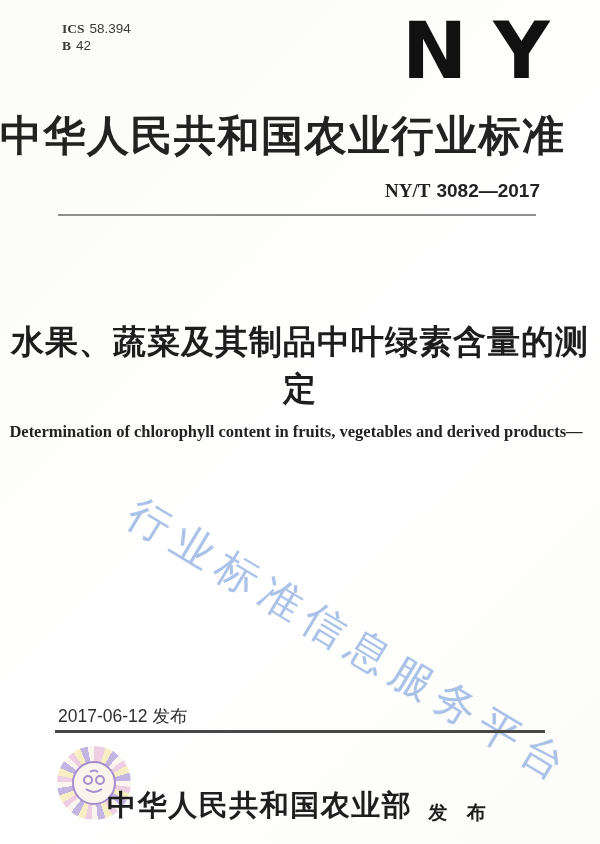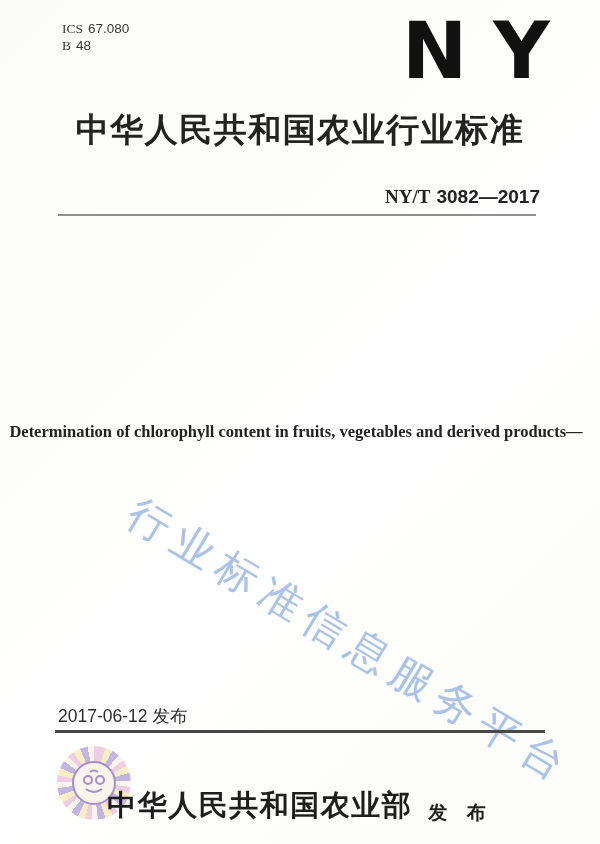--- a/index.html
+++ b/index.html
@@ -11,38 +11,38 @@
   .page{
     position:relative;width:600px;height:844px;overflow:hidden;
     background:linear-gradient(135deg,#fbfbf8 0%,#ffffff 55%,#fcfcfa 100%);
     color:#2b2b2b;
   }
   
   .ics-block{
     position:absolute;left:62px;top:20px;
     font-size:13.5px;line-height:17px;color:#3a3a3a;
   }
-  .ics-block .lbl{font-weight:normal;font-family:"Liberation Serif","DejaVu Serif",serif;margin-right:5px;}
+  .ics-block .lbl{font-weight:bold;font-family:"Liberation Serif","DejaVu Serif",serif;margin-right:5px;}
   
   .ny-logo{
     position:absolute;left:402px;top:12px;
     font-size:78px;line-height:1;font-weight:900;
     letter-spacing:26px;color:#111;
     font-family:"DejaVu Sans","Liberation Sans",sans-serif;
     text-align:center;
   }
   
   .header-title{
     position:absolute;left:0;right:0;top:108px;
-    text-align:center;font-size:33px;font-weight:bold;
+    text-align:left;font-size:42px;font-weight:bold;
     letter-spacing:1.5px;color:#222;white-space:nowrap;
   }
   
   .std-number{
-    position:absolute;right:60px;top:186px;
+    position:absolute;right:60px;top:180px;
     font-size:19px;font-weight:bold;color:#222;white-space:nowrap;margin-left:42px;
   }
   .std-number .prefix{font-family:"Liberation Serif","DejaVu Serif",serif;margin-right:6px;}
   .rule-top{
     position:absolute;left:58px;top:214px;width:478px;height:2px;
     background:#8f8f8f;
   }
   
   .main-title{
     position:absolute;left:0;right:0;top:318px;
@@ -101,38 +101,39 @@
     display:flex;align-items:center;justify-content:center;box-sizing:border-box;
   }
 </style>
 </head>
 <body>
 
 <div class="page">
 
   <div class="ics-block">
     <div>
-      <span class="lbl">ICS</span><span>67.080</span>
+      <span class="lbl">ICS</span><span>58.394</span>
     </div>
     <div>
-      <span class="lbl">B</span><span>48</span>
+      <span class="lbl">B</span><span>42</span>
     </div>
   </div>
 
   <div class="ny-logo">NY</div>
 
   <div class="header-title">中华人民共和国农业行业标准</div>
 
   <div class="std-number">
     <span class="prefix">NY/T</span><span>3082—2017</span>
   </div>
 
   <div class="rule-top"></div>
 
   <div class="main-title">
+    <div>水果、蔬菜及其制品中叶绿素含量的测定</div>
   </div>
 
   <div class="en-title">
     <div>Determination of chlorophyll content in fruits, vegetables and derived products—</div>
   </div>
 
   <div class="watermark" style="color: rgba(128, 162, 218, 0.55);">行业标准信息服务平台</div>
 
   <div class="dates-row">
     <span>2017-06-12 发布</span>

